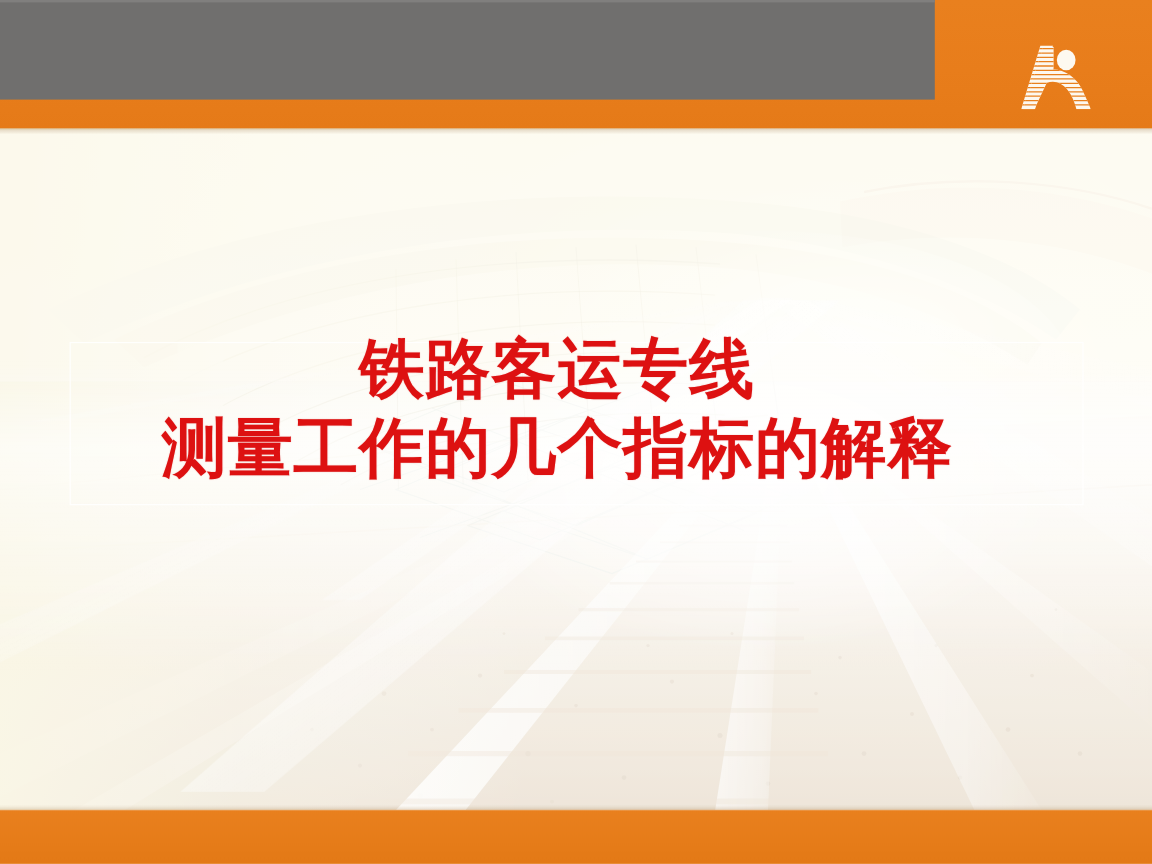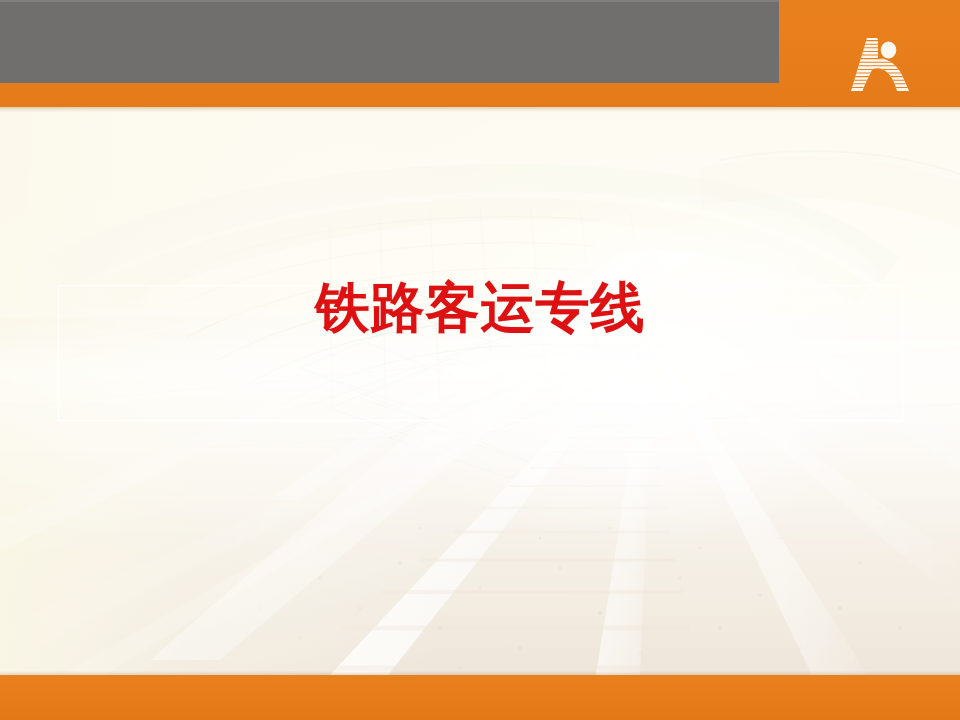--- a/index.html
+++ b/index.html
@@ -117,21 +117,21 @@
     position: absolute;
     left: 58px;
     top: 285px;
     width: 845px;
     height: 136px;
     border: 1px solid rgba(255,255,255,0.88);
     box-sizing: border-box;
   }
   .title-text {
     position: absolute;
-    left: 58px;
+    left: 42px;
     top: 281px;
     width: 845px;
     height: 145px;
     display: flex;
     flex-direction: column;
     align-items: center;
     justify-content: flex-start;
     text-align: left;
     color: #DD1111;
     font-family: "Liberation Serif", "DejaVu Serif", serif;
@@ -394,18 +394,19 @@
         </g>
       </g>
 
       <ellipse cx="46.5" cy="17" rx="7.8" ry="8.6" fill="#FDF9F0"></ellipse>
     </svg>
   </div>
 
   <div class="title-box"></div>
   <div class="title-text">
     <span class="title-line1">铁路客运专线</span>
+    <span class="title-line2">测量工作的几个指标的解释</span>
   </div>
 
   <div class="bottom-shadow"></div>
   <div class="bottom-bar"></div>
 
 </div>
 
 </body></html>

